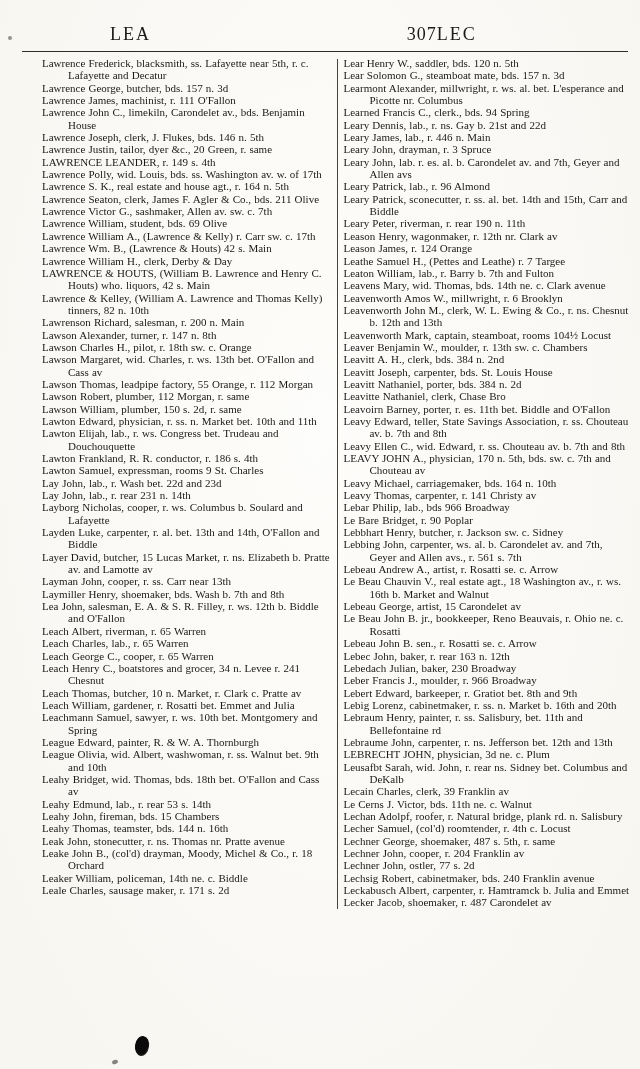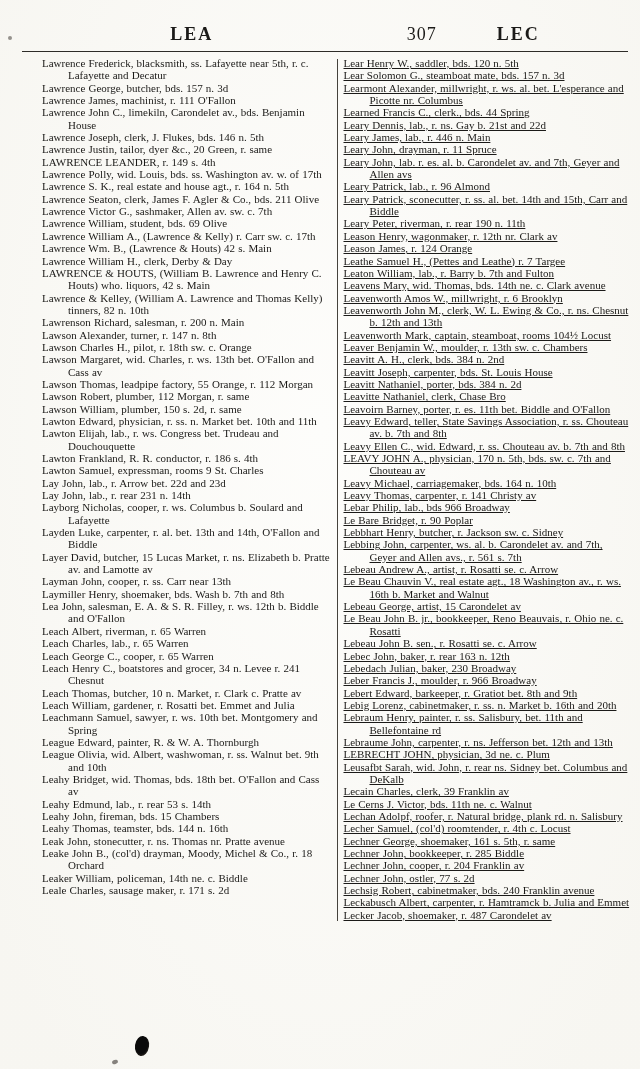--- a/index.html
+++ b/index.html
@@ -27,22 +27,20 @@
     display: flex;
     align-items: baseline;
     padding: 24px 40px 0 110px;
     font-size: 18px;
     letter-spacing: 2px;
     font-weight: 400;
   }
   .running-header .head-left,
   .running-header .head-right {
     flex: 1;
-    text-align: center;
-    font-weight: bold;
   }
   .running-header .page-num {
     flex: 1;
     text-align: right;
     letter-spacing: 1px;
   }
   .header-rule {
     margin: 6px 12px 0 22px;
     border: 0;
     border-top: 1.6px solid #2e2c28;
@@ -50,21 +48,21 @@
   }
   .columns {
     display: flex;
     padding: 5px 8px 0 42px;
   }
   .col {
     width: 299px;
     box-sizing: border-box;
   }
   .col-left { padding-right: 5px; }
-  .col-right { padding-left: 6px; text-decoration: underline; }
+  .col-right { padding-left: 6px; }
   .col-divider {
     width: 1px;
     background: #45423c;
     margin-top: 2px;
     align-self: stretch;
   }
   .entry {
     font-size: 11px;
     line-height: 12.35px;
     padding-left: 26px;
@@ -137,21 +135,21 @@
         <div class="entry">Lawson Alexander, turner, r. 147 n. 8th</div>
         <div class="entry">Lawson Charles H., pilot, r. 18th sw. c. Orange</div>
         <div class="entry">Lawson Margaret, wid. Charles, r. ws. 13th bet. O'Fallon and Cass av</div>
         <div class="entry">Lawson Thomas, leadpipe factory, 55 Orange, r. 112 Morgan</div>
         <div class="entry">Lawson Robert, plumber, 112 Morgan, r. same</div>
         <div class="entry">Lawson William, plumber, 150 s. 2d, r. same</div>
         <div class="entry">Lawton Edward, physician, r. ss. n. Market bet. 10th and 11th</div>
         <div class="entry">Lawton Elijah, lab., r. ws. Congress bet. Trudeau and Douchouquette</div>
         <div class="entry">Lawton Frankland, R. R. conductor, r. 186 s. 4th</div>
         <div class="entry">Lawton Samuel, expressman, rooms 9 St. Charles</div>
-        <div class="entry">Lay John, lab., r. Arrow bet. 22d and 23d</div>
+        <div class="entry">Lay John, lab., r. Wash bet. 22d and 23d</div>
         <div class="entry">Lay John, lab., r. rear 231 n. 14th</div>
         <div class="entry">Layborg Nicholas, cooper, r. ws. Columbus b. Soulard and Lafayette</div>
         <div class="entry">Layden Luke, carpenter, r. al. bet. 13th and 14th, O'Fallon and Biddle</div>
         <div class="entry">Layer David, butcher, 15 Lucas Market, r. ns. Elizabeth b. Pratte av. and Lamotte av</div>
         <div class="entry">Layman John, cooper, r. ss. Carr near 13th</div>
         <div class="entry">Laymiller Henry, shoemaker, bds. Wash b. 7th and 8th</div>
         <div class="entry">Lea John, salesman, E. A. &amp; S. R. Filley, r. ws. 12th b. Biddle and O'Fallon</div>
         <div class="entry">Leach Albert, riverman, r. 65 Warren</div>
         <div class="entry">Leach Charles, lab., r. 65 Warren</div>
         <div class="entry">Leach George C., cooper, r. 65 Warren</div>
@@ -168,24 +166,24 @@
         <div class="entry">Leak John, stonecutter, r. ns. Thomas nr. Pratte avenue</div>
         <div class="entry">Leake John B., (col'd) drayman, Moody, Michel &amp; Co., r. 18 Orchard</div>
         <div class="entry">Leaker William, policeman, 14th ne. c. Biddle</div>
         <div class="entry">Leale Charles, sausage maker, r. 171 s. 2d</div>
       </section>
     <div class="col-divider"></div>
     <section class="col col-right">
         <div class="entry">Lear Henry W., saddler, bds. 120 n. 5th</div>
         <div class="entry">Lear Solomon G., steamboat mate, bds. 157 n. 3d</div>
         <div class="entry">Learmont Alexander, millwright, r. ws. al. bet. L'esperance and Picotte nr. Columbus</div>
-        <div class="entry">Learned Francis C., clerk., bds. 44 Spring</div>
+        <div class="entry">Learned Francis C., clerk., bds. 94 Spring</div>
         <div class="entry">Leary Dennis, lab., r. ns. Gay b. 21st and 22d</div>
         <div class="entry">Leary James, lab., r. 446 n. Main</div>
-        <div class="entry">Leary John, drayman, r. 11 Spruce</div>
+        <div class="entry">Leary John, drayman, r. 3 Spruce</div>
         <div class="entry">Leary John, lab. r. es. al. b. Carondelet av. and 7th, Geyer and Allen avs</div>
         <div class="entry">Leary Patrick, lab., r. 96 Almond</div>
         <div class="entry">Leary Patrick, sconecutter, r. ss. al. bet. 14th and 15th, Carr and Biddle</div>
         <div class="entry">Leary Peter, riverman, r. rear 190 n. 11th</div>
         <div class="entry">Leason Henry, wagonmaker, r. 12th nr. Clark av</div>
         <div class="entry">Leason James, r. 124 Orange</div>
         <div class="entry">Leathe Samuel H., (Pettes and Leathe) r. 7 Targee</div>
         <div class="entry">Leaton William, lab., r. Barry b. 7th and Fulton</div>
         <div class="entry">Leavens Mary, wid. Thomas, bds. 14th ne. c. Clark avenue</div>
         <div class="entry">Leavenworth Amos W., millwright, r. 6 Brooklyn</div>
@@ -217,22 +215,21 @@
         <div class="entry">Lebert Edward, barkeeper, r. Gratiot bet. 8th and 9th</div>
         <div class="entry">Lebig Lorenz, cabinetmaker, r. ss. n. Market b. 16th and 20th</div>
         <div class="entry">Lebraum Henry, painter, r. ss. Salisbury, bet. 11th and Bellefontaine rd</div>
         <div class="entry">Lebraume John, carpenter, r. ns. Jefferson bet. 12th and 13th</div>
         <div class="entry">LEBRECHT JOHN, physician, 3d ne. c. Plum</div>
         <div class="entry">Leusafbt Sarah, wid. John, r. rear ns. Sidney bet. Columbus and DeKalb</div>
         <div class="entry">Lecain Charles, clerk, 39 Franklin av</div>
         <div class="entry">Le Cerns J. Victor, bds. 11th ne. c. Walnut</div>
         <div class="entry">Lechan Adolpf, roofer, r. Natural bridge, plank rd. n. Salisbury</div>
         <div class="entry">Lecher Samuel, (col'd) roomtender, r. 4th c. Locust</div>
-        <div class="entry">Lechner George, shoemaker, 161 s. 5th, r. same</div>
-        <div class="entry">Lechner John, bookkeeper, r. 285 Biddle</div>
+        <div class="entry">Lechner George, shoemaker, 487 s. 5th, r. same</div>
         <div class="entry">Lechner John, cooper, r. 204 Franklin av</div>
         <div class="entry">Lechner John, ostler, 77 s. 2d</div>
         <div class="entry">Lechsig Robert, cabinetmaker, bds. 240 Franklin avenue</div>
         <div class="entry">Leckabusch Albert, carpenter, r. Hamtramck b. Julia and Emmet</div>
         <div class="entry">Lecker Jacob, shoemaker, r. 487 Carondelet av</div>
       </section>
   </div>
 
   <div class="ink-blot"></div>
   <div class="ink-speck"></div>

